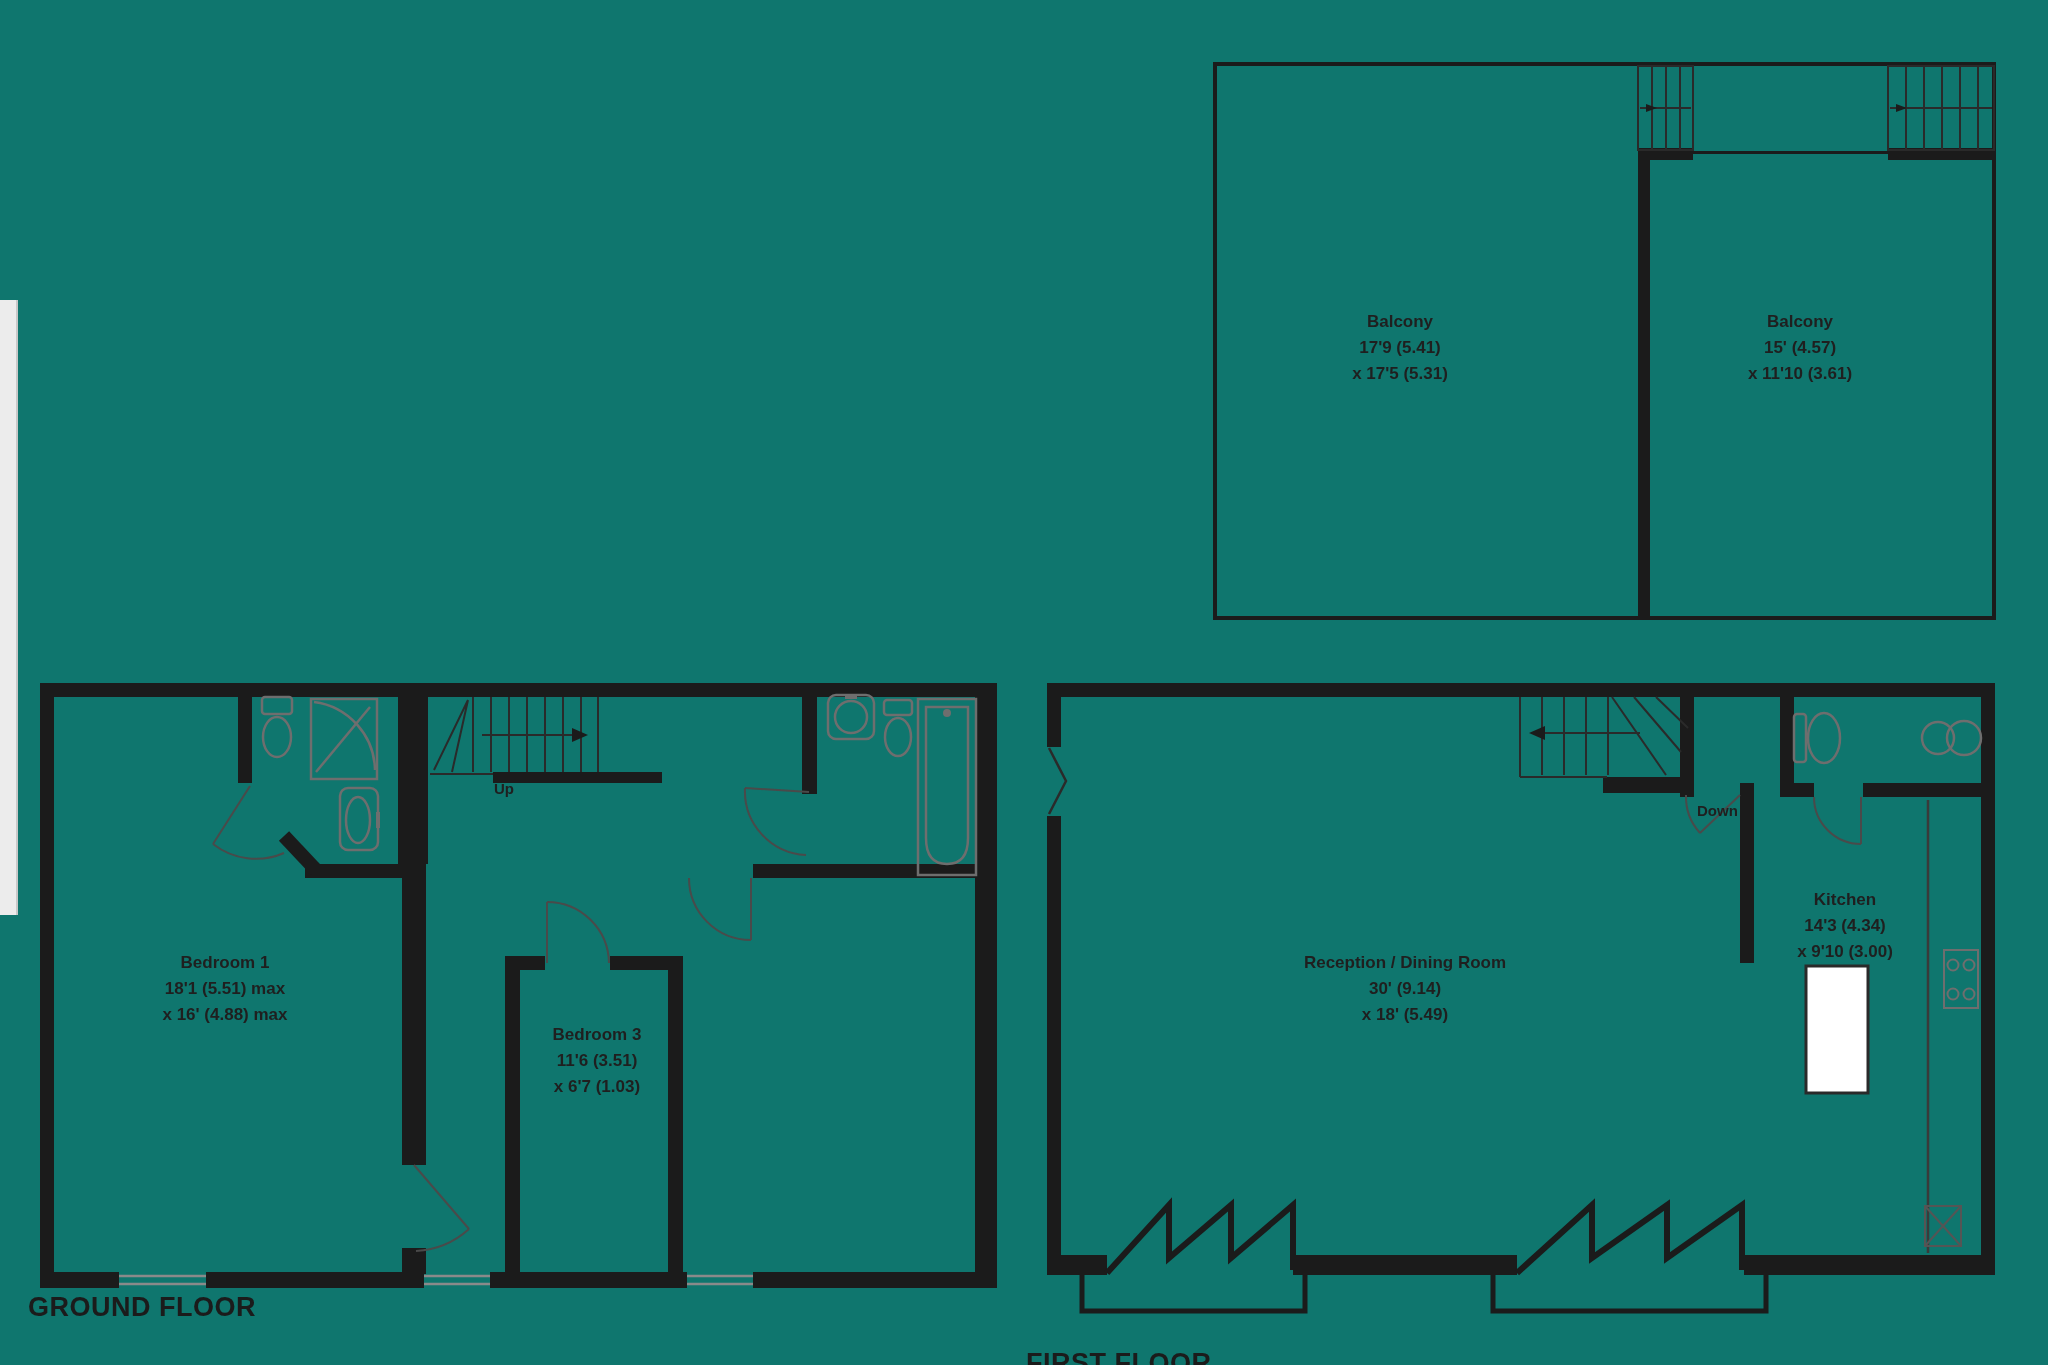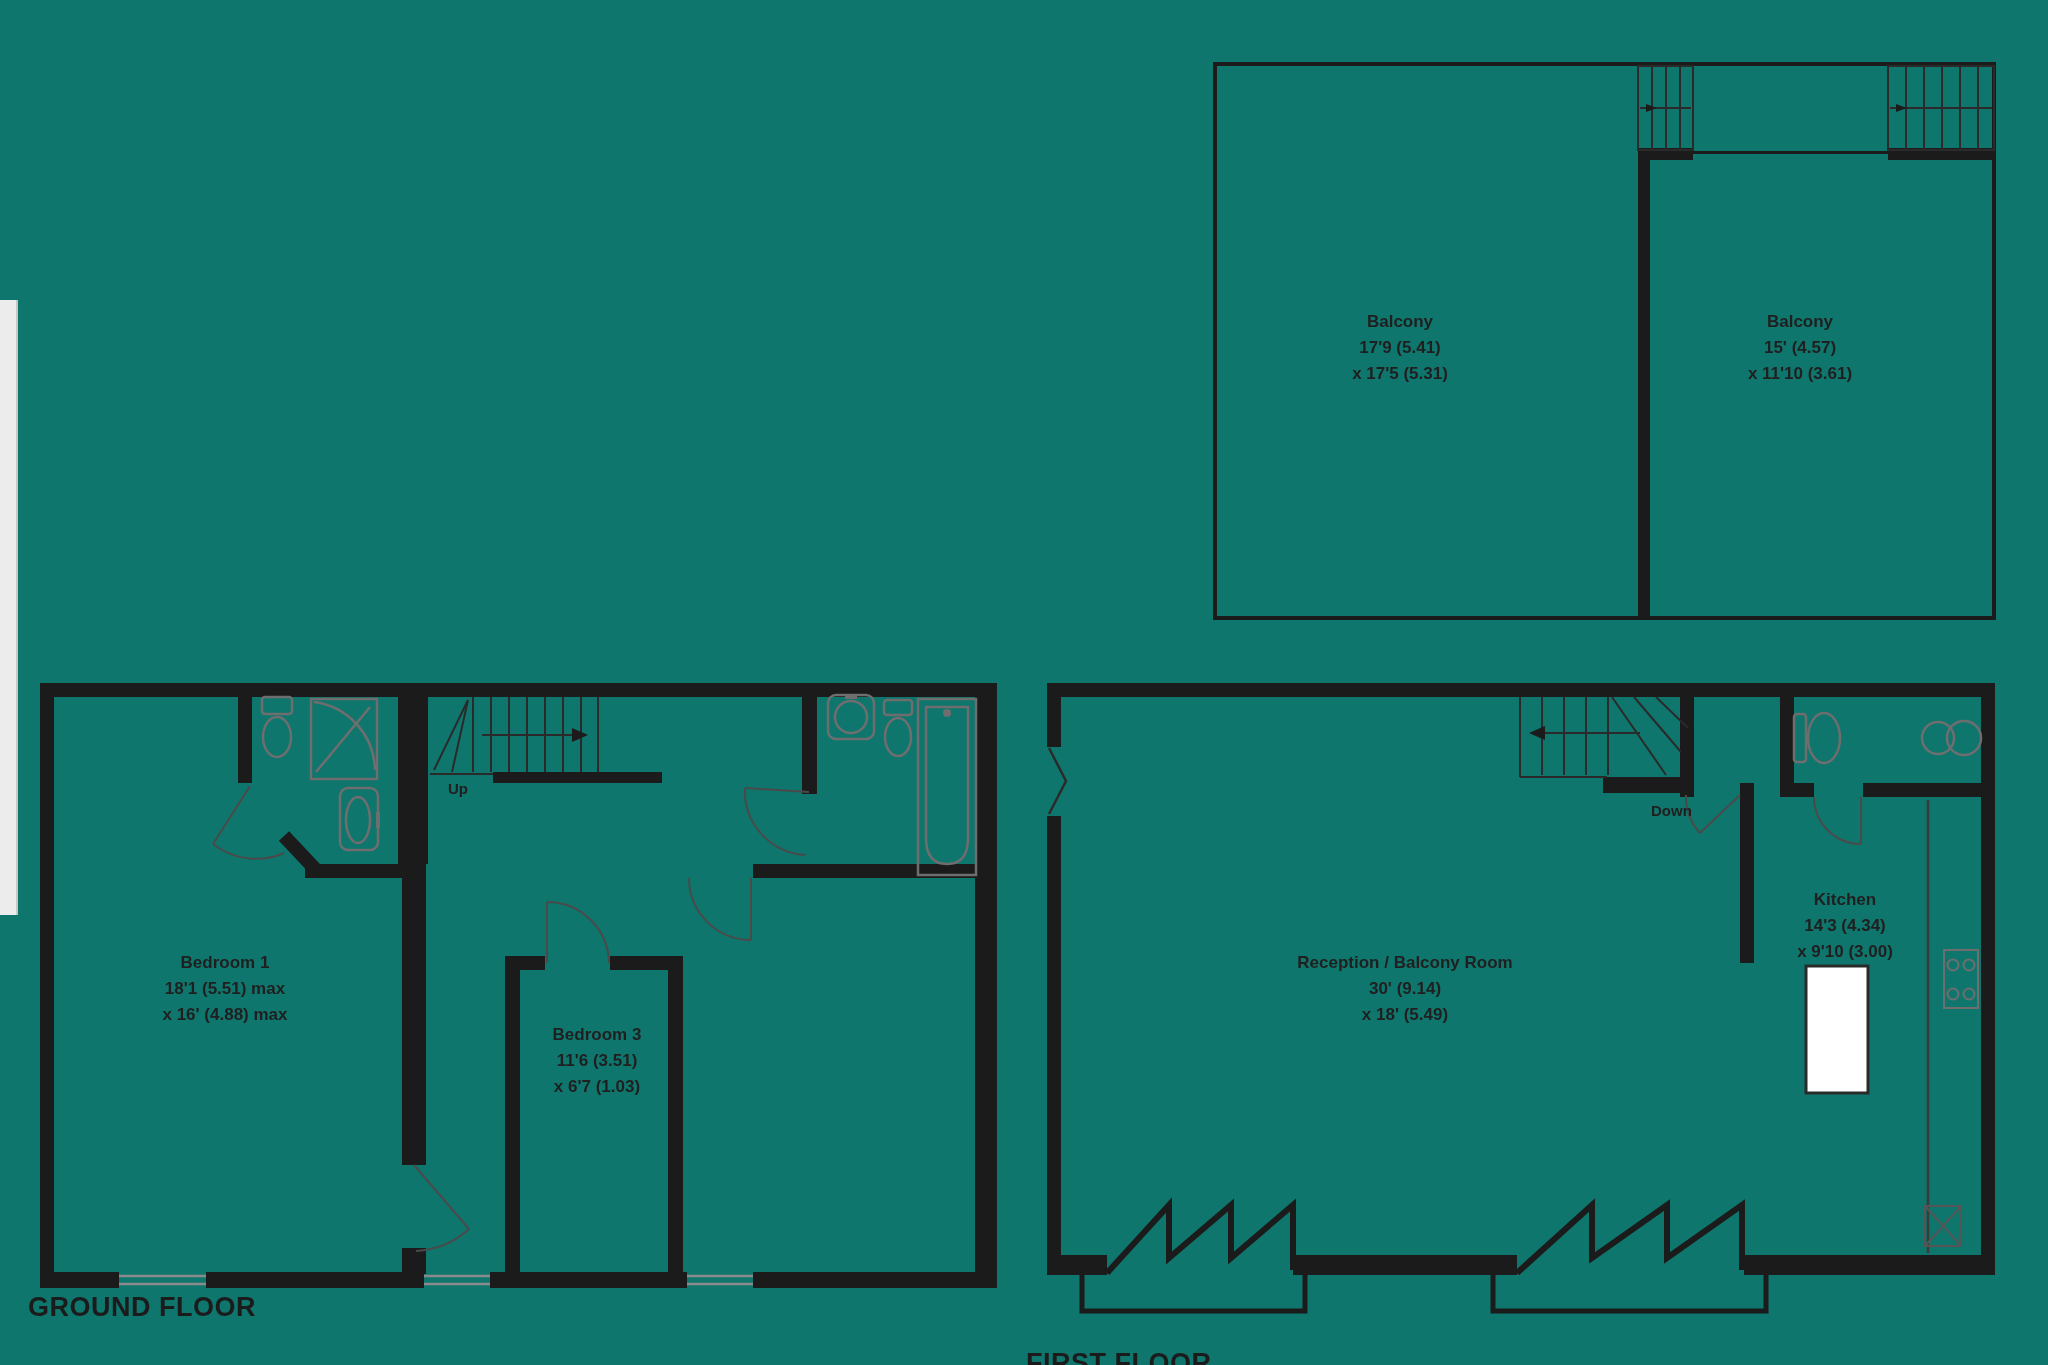--- a/index.html
+++ b/index.html
@@ -4,21 +4,21 @@
 <style>
   html,body{margin:0;padding:0;background:#fff;}
   #canvas{position:relative;width:2048px;height:1365px;background:#0f766e;overflow:hidden;
           font-family:"Liberation Sans",sans-serif;}
   .w{position:absolute;background:#1b1b1b;}
   .outline{position:absolute;border:4px solid #1b1b1b;background:transparent;}
   .lbl{position:absolute;text-align:center;color:#1f1f1f;
        font:bold 17px/26px "Liberation Sans",sans-serif;white-space:nowrap;}
   .floor-title{position:absolute;color:#1b1b1b;
        font:bold 27px/30px "Liberation Sans",sans-serif;letter-spacing:.5px;white-space:nowrap;}
-  .stair-lbl{position:absolute;color:#1f1f1f;font:bold 15px/18px "Liberation Sans",sans-serif;}
+  .stair-lbl{position:absolute;color:#1f1f1f;font:bold 15px/18px "Liberation Sans",sans-serif;margin-left:46px;}
   .edge-strip{position:absolute;background:#ececec;border-right:2px solid #c8c8c8;}
   svg{position:absolute;left:0;top:0;}
 </style>
 </head>
 <body>
 
 <div id="canvas">
 
   <div class="edge-strip" style="left:0;top:300px;width:16px;height:615px;"></div>
 
@@ -216,21 +216,21 @@
     <div>Bedroom 1</div>
     <div>18'1 (5.51) max</div>
     <div>x 16' (4.88) max</div>
   </div>
   <div class="lbl" style="left:487px;top:1022px;width:220px;">
     <div>Bedroom 3</div>
     <div>11'6 (3.51)</div>
     <div>x 6'7 (1.03)</div>
   </div>
   <div class="lbl" style="left:1255px;top:950px;width:300px;">
-    <div>Reception / Balcony Room</div>
+    <div>Reception / Dining Room</div>
     <div>30' (9.14)</div>
     <div>x 18' (5.49)</div>
   </div>
   <div class="lbl" style="left:1755px;top:887px;width:180px;">
     <div>Kitchen</div>
     <div>14'3 (4.34)</div>
     <div>x 9'10 (3.00)</div>
   </div>
 
   <div class="stair-lbl" style="left:448px;top:780px;">Up</div>

